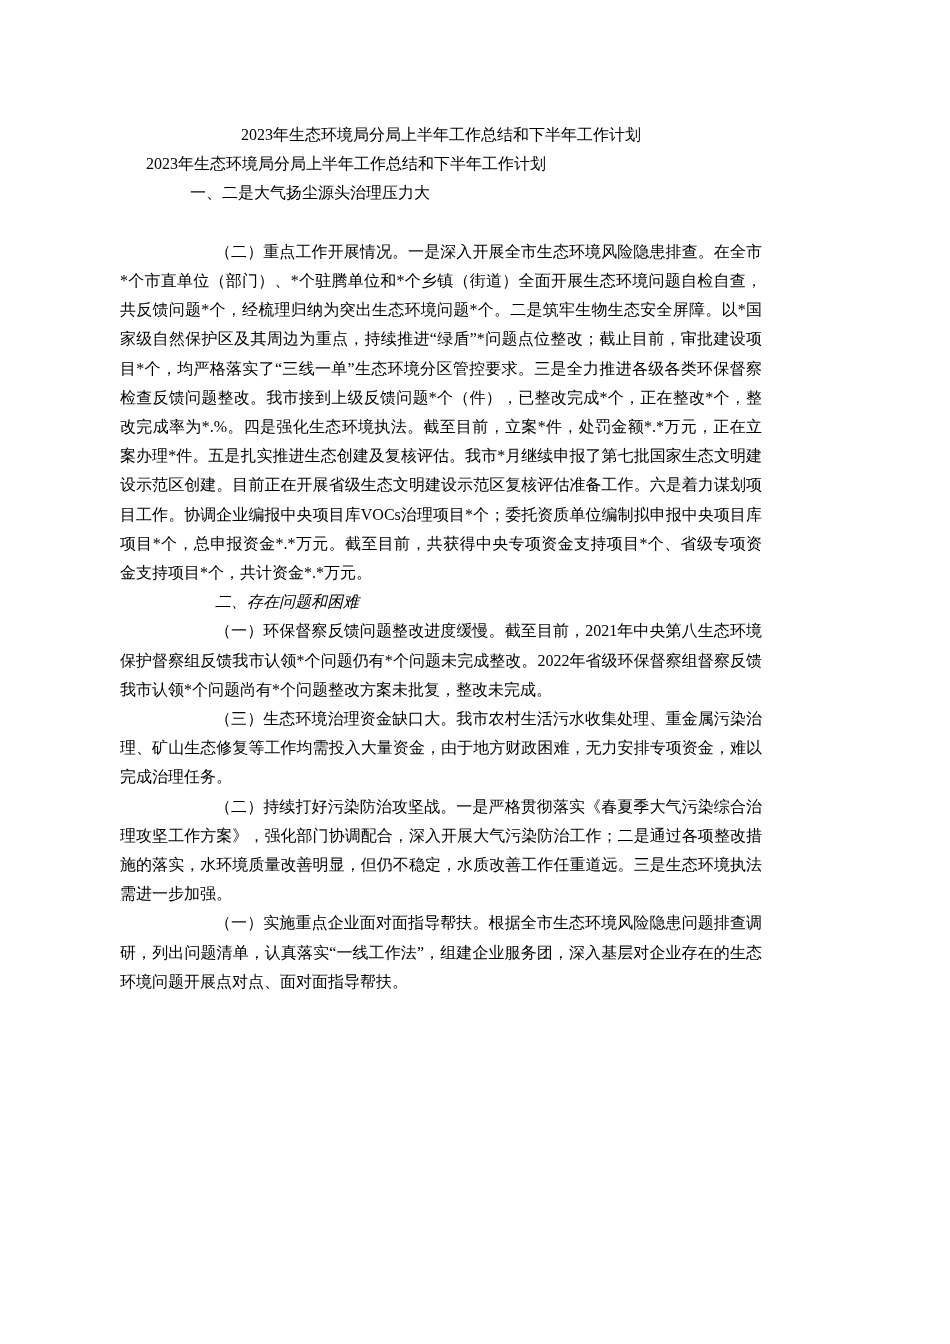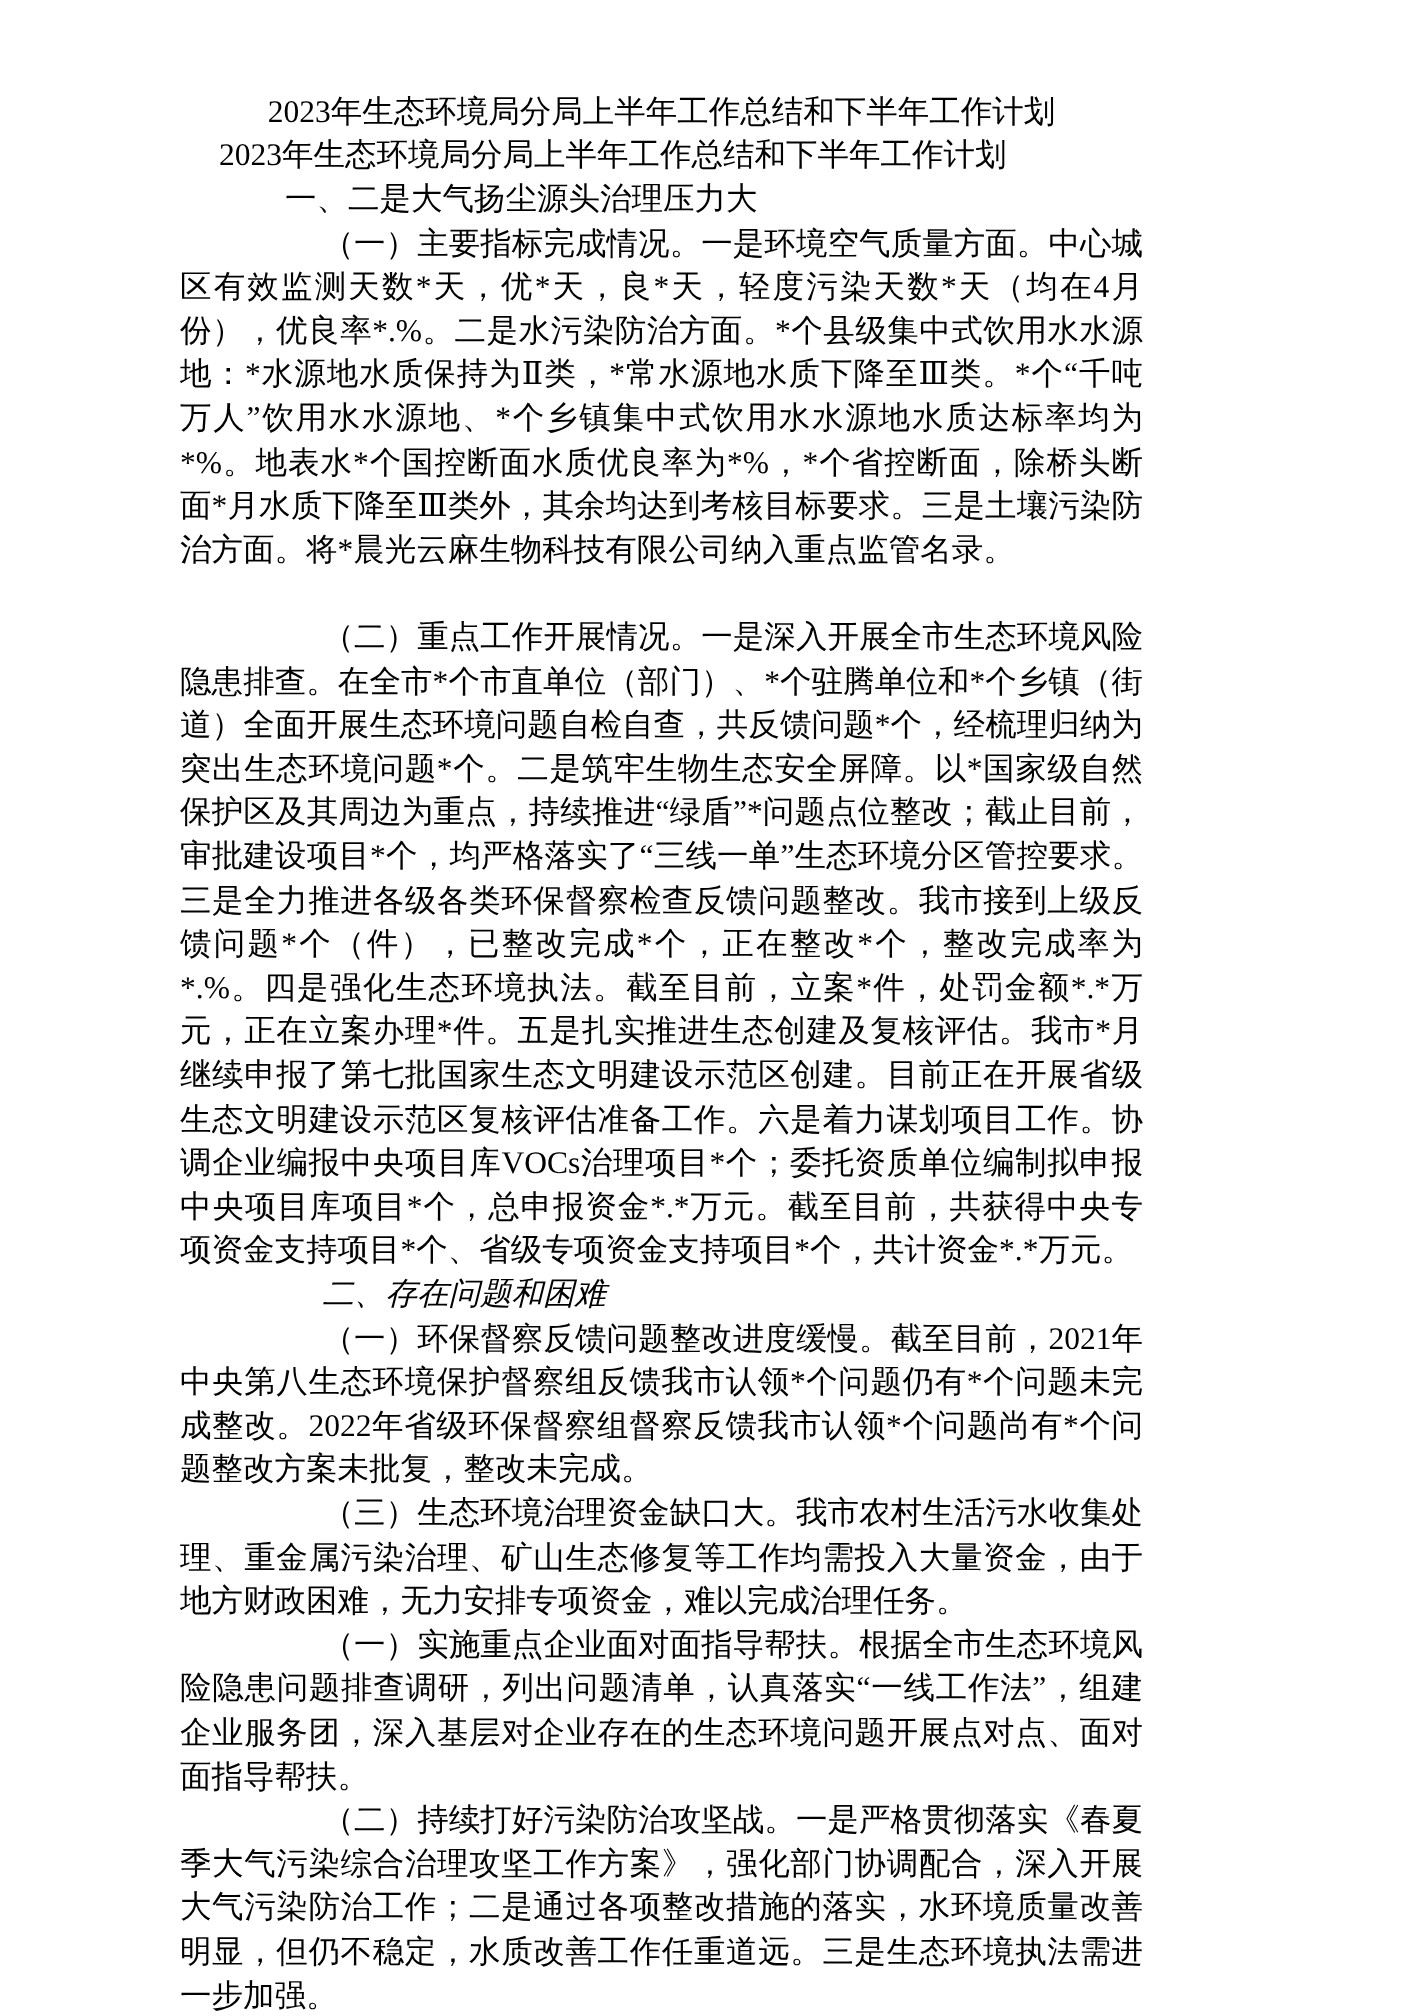--- a/index.html
+++ b/index.html
@@ -9,25 +9,25 @@
   }
   body {
     width: 950px;
     height: 1344px;
     overflow: hidden;
   }
   .page {
     box-sizing: border-box;
     width: 880px;
     height: 1344px;
-    padding: 60px 118px 0 120px;
+    padding: 120px 118px 0 120px;
     background: #ffffff;
     color: #000000;
     font-family: "Liberation Serif", "DejaVu Serif", serif;
-    font-size: 21px;
+    font-size: 16px;
     line-height: 29.2px;
   }
   .doc p {
     margin: 0;
     padding: 0;
     text-align: justify;
     word-break: break-all;
   }
   .p-title {
     text-align: center !important;
@@ -51,22 +51,21 @@
   }
 </style>
 </head>
 <body>
 
 <div class="page">
   <div class="doc" id="doc-content">
       <p class="p-title">2023年生态环境局分局上半年工作总结和下半年工作计划</p>
       <p class="p-sub">2023年生态环境局分局上半年工作总结和下半年工作计划</p>
       <p class="p-h1">一、二是大气扬尘源头治理压力大</p>
-      <p class="p-body">（一）主要指标完成情况。一是环境空气质量方面。中心城区有效监测天数*天，优*天，良*天，轻度污染天数*天（均在4月份），优良率*.%。二是水污染防治方面。*个县级集中式饮用水水源地：*水源地水质保持为Ⅱ类，*常水源地水质下降至Ⅲ类。*个“千吨万人”饮用水水源地、*个乡镇集中式饮用水水源地水质达标率均为*%。地表水*个国控断面水质优良率为*%，*个省控断面，除桥头断面*月水质下降至Ⅲ类外，其余均达到考核目标要求。三是土壤污染防治方面。将*晨光云麻生物科技有限公司纳入重点监管名录。</p>
       <p class="p-spacer"></p>
       <p class="p-body">（二）重点工作开展情况。一是深入开展全市生态环境风险隐患排查。在全市*个市直单位（部门）、*个驻腾单位和*个乡镇（街道）全面开展生态环境问题自检自查，共反馈问题*个，经梳理归纳为突出生态环境问题*个。二是筑牢生物生态安全屏障。以*国家级自然保护区及其周边为重点，持续推进“绿盾”*问题点位整改；截止目前，审批建设项目*个，均严格落实了“三线一单”生态环境分区管控要求。三是全力推进各级各类环保督察检查反馈问题整改。我市接到上级反馈问题*个（件），已整改完成*个，正在整改*个，整改完成率为*.%。四是强化生态环境执法。截至目前，立案*件，处罚金额*.*万元，正在立案办理*件。五是扎实推进生态创建及复核评估。我市*月继续申报了第七批国家生态文明建设示范区创建。目前正在开展省级生态文明建设示范区复核评估准备工作。六是着力谋划项目工作。协调企业编报中央项目库VOCs治理项目*个；委托资质单位编制拟申报中央项目库项目*个，总申报资金*.*万元。截至目前，共获得中央专项资金支持项目*个、省级专项资金支持项目*个，共计资金*.*万元。</p>
       <p class="p-h2">二、存在问题和困难</p>
       <p class="p-body">（一）环保督察反馈问题整改进度缓慢。截至目前，2021年中央第八生态环境保护督察组反馈我市认领*个问题仍有*个问题未完成整改。2022年省级环保督察组督察反馈我市认领*个问题尚有*个问题整改方案未批复，整改未完成。</p>
       <p class="p-body">（三）生态环境治理资金缺口大。我市农村生活污水收集处理、重金属污染治理、矿山生态修复等工作均需投入大量资金，由于地方财政困难，无力安排专项资金，难以完成治理任务。</p>
+      <p class="p-body">（二）持续打好污染防治攻坚战。一是严格贯彻落实《春夏季大气污染综合治理攻坚工作方案》，强化部门协调配合，深入开展大气污染防治工作；二是通过各项整改措施的落实，水环境质量改善明显，但仍不稳定，水质改善工作任重道远。三是生态环境执法需进一步加强。</p>
       <p class="p-body">（一）实施重点企业面对面指导帮扶。根据全市生态环境风险隐患问题排查调研，列出问题清单，认真落实“一线工作法”，组建企业服务团，深入基层对企业存在的生态环境问题开展点对点、面对面指导帮扶。</p>
-      <p class="p-body">（二）持续打好污染防治攻坚战。一是严格贯彻落实《春夏季大气污染综合治理攻坚工作方案》，强化部门协调配合，深入开展大气污染防治工作；二是通过各项整改措施的落实，水环境质量改善明显，但仍不稳定，水质改善工作任重道远。三是生态环境执法需进一步加强。</p>
     </div>
 </div>
 
 </body></html>

